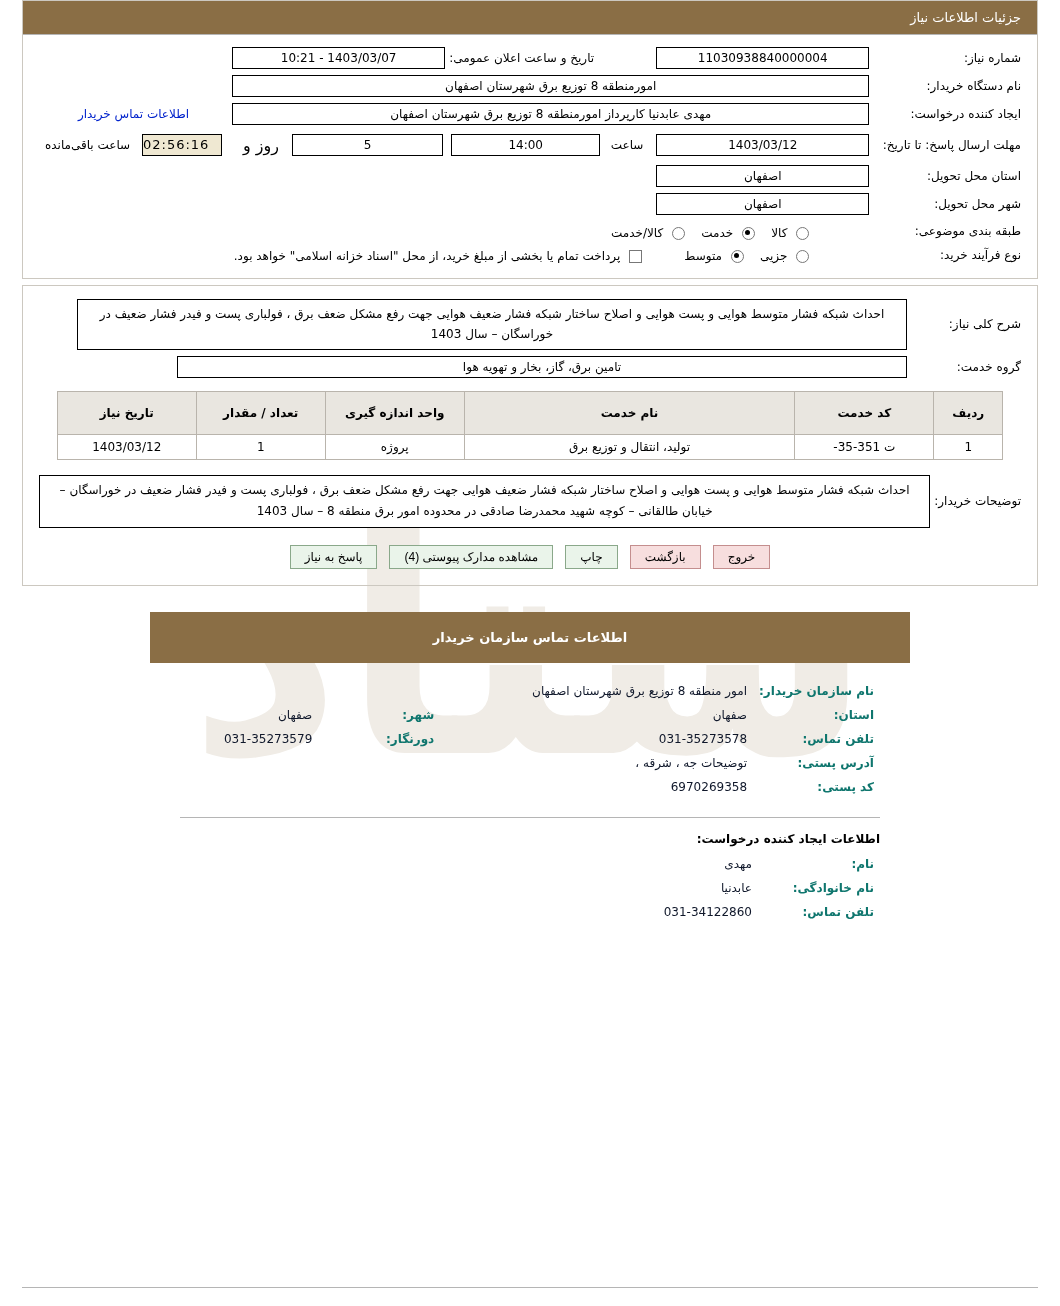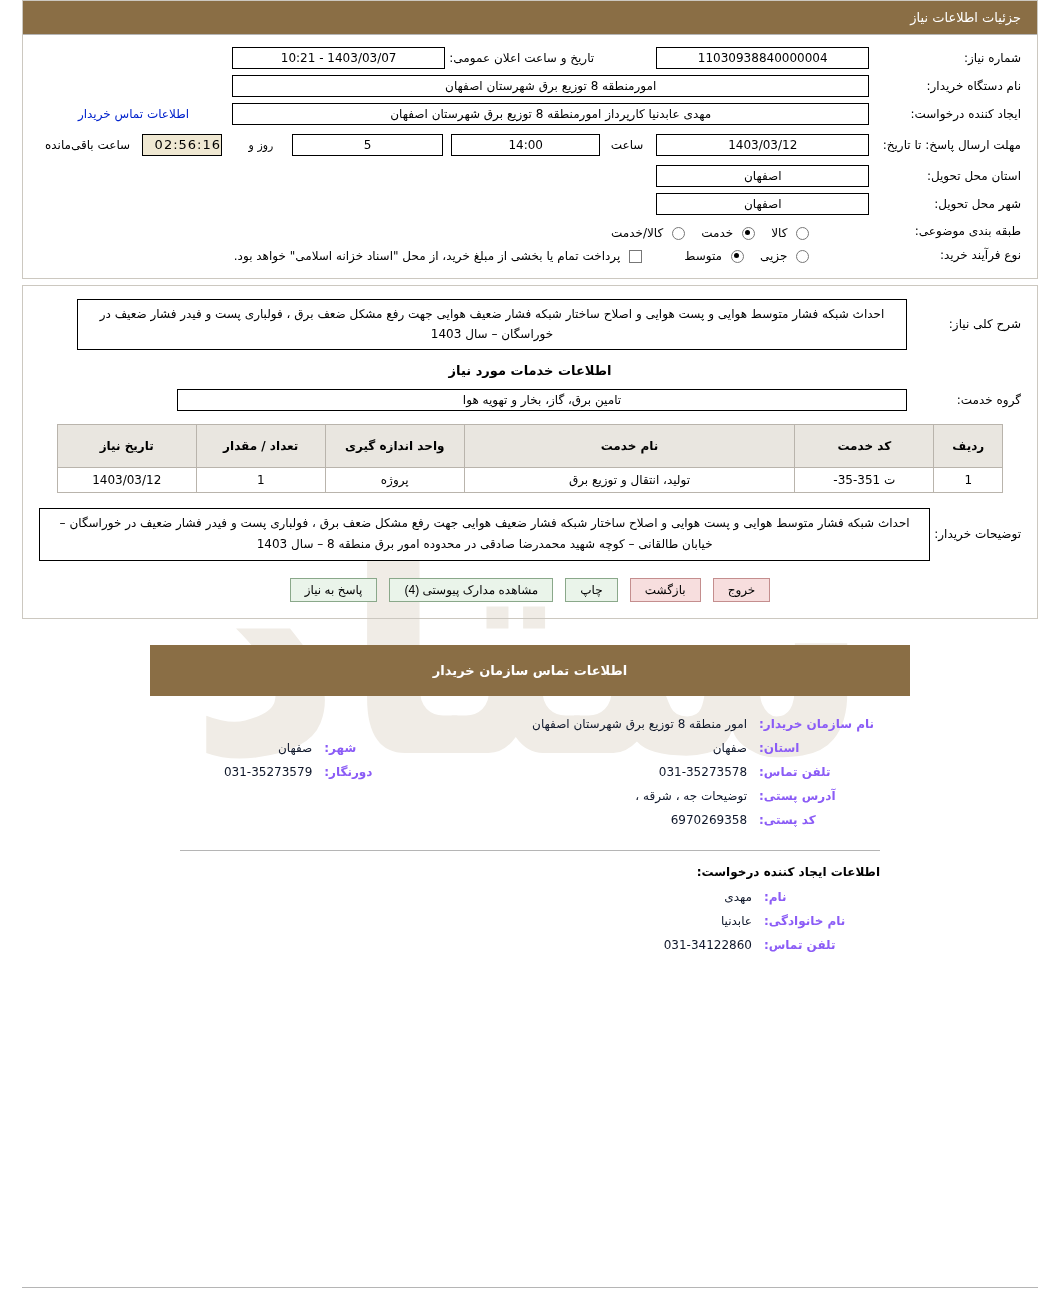--- a/index.html
+++ b/index.html
@@ -96,21 +96,21 @@
     font-size: 12px;
     text-decoration: none;
     white-space: nowrap;
   }
   .countdown {
     border: 1px solid #000;
     background: #efe8d2;
     height: 20px;
     line-height: 20px;
     font-size: 13px;
-    text-align: right;
+    text-align: left;
     width: 78px;
     display: inline-block;
     letter-spacing: 1px;
   }
   .radio-row {
     display: flex;
     flex-direction: row;
     align-items: center;
     gap: 6px;
     justify-content: flex-start;
@@ -231,25 +231,25 @@
     width: 700px;
     margin: 0 auto;
     border-collapse: collapse;
     font-size: 12px;
   }
   table.contact td {
     padding: 5px 6px;
     vertical-align: middle;
   }
   .c-lbl {
-    text-align: left;
+    text-align: right;
     font-weight: bold;
     white-space: nowrap;
     width: 110px;
-    color: #8b5cf6;
+    color: #0f766e;
   }
   .c-val {
     text-align: right;
     color: #0f172a;
     white-space: nowrap;
   }
   .hr {
     width: 700px;
     margin: 18px auto 14px auto;
     border-top: 1px solid #b5b5b5;
@@ -328,21 +328,21 @@
               </tbody>
                   </table>
             </td>
             <td>
               <table style="width:100%; border-collapse:collapse">
                 <tbody>
                       <tr>
                   <td>
                           <div class="field">5</div>
                         </td>
-                  <td style="width:54px; text-align:center; font-size:11px">روز و</td>
+                  <td style="width:54px; text-align:center; font-size:16px">روز و</td>
                 </tr>
               </tbody>
                   </table>
             </td>
             <td style="text-align:center; white-space:nowrap">
               <span class="countdown">02:56:16</span>
               <span style="font-size:12px; margin-right:8px">ساعت باقی‌مانده</span>
             </td>
           </tr>
           <tr>
@@ -396,21 +396,20 @@
           <tbody>
               <tr>
             <td class="lbl" style="width:110px; vertical-align:middle">شرح کلی نیاز:</td>
             <td style="padding-left:40px">
               <div class="desc-box">احداث شبکه فشار متوسط هوایی و پست هوایی و اصلاح ساختار شبکه فشار ضعیف هوایی جهت رفع مشکل ضعف برق ، فولباری پست و فیدر فشار ضعیف در خوراسگان – سال 1403</div>
             </td>
           </tr>
         </tbody>
           </table>
 
-        <div class="section-title">اطلاعات خدمات مورد نیاز</div>
 
         <table class="form" style="width:100%">
           <tbody>
               <tr>
             <td class="lbl" style="width:110px">گروه خدمت:</td>
             <td style="padding-left:140px">
               <div class="svc-group-field">تامین برق، گاز، بخار و تهویه هوا</div>
             </td>
           </tr>
         </tbody>

